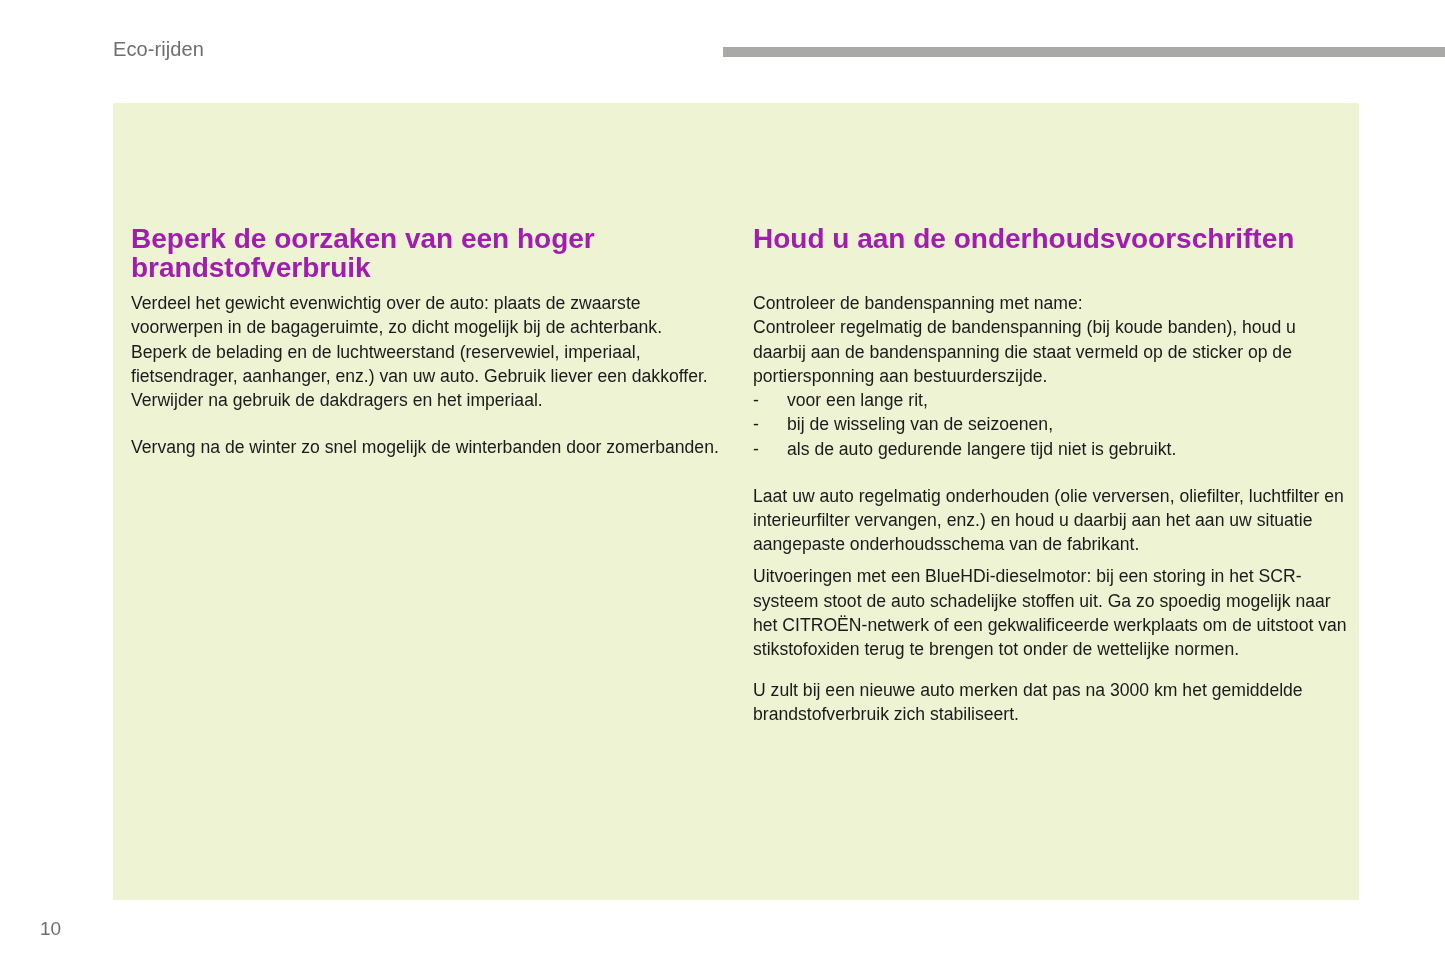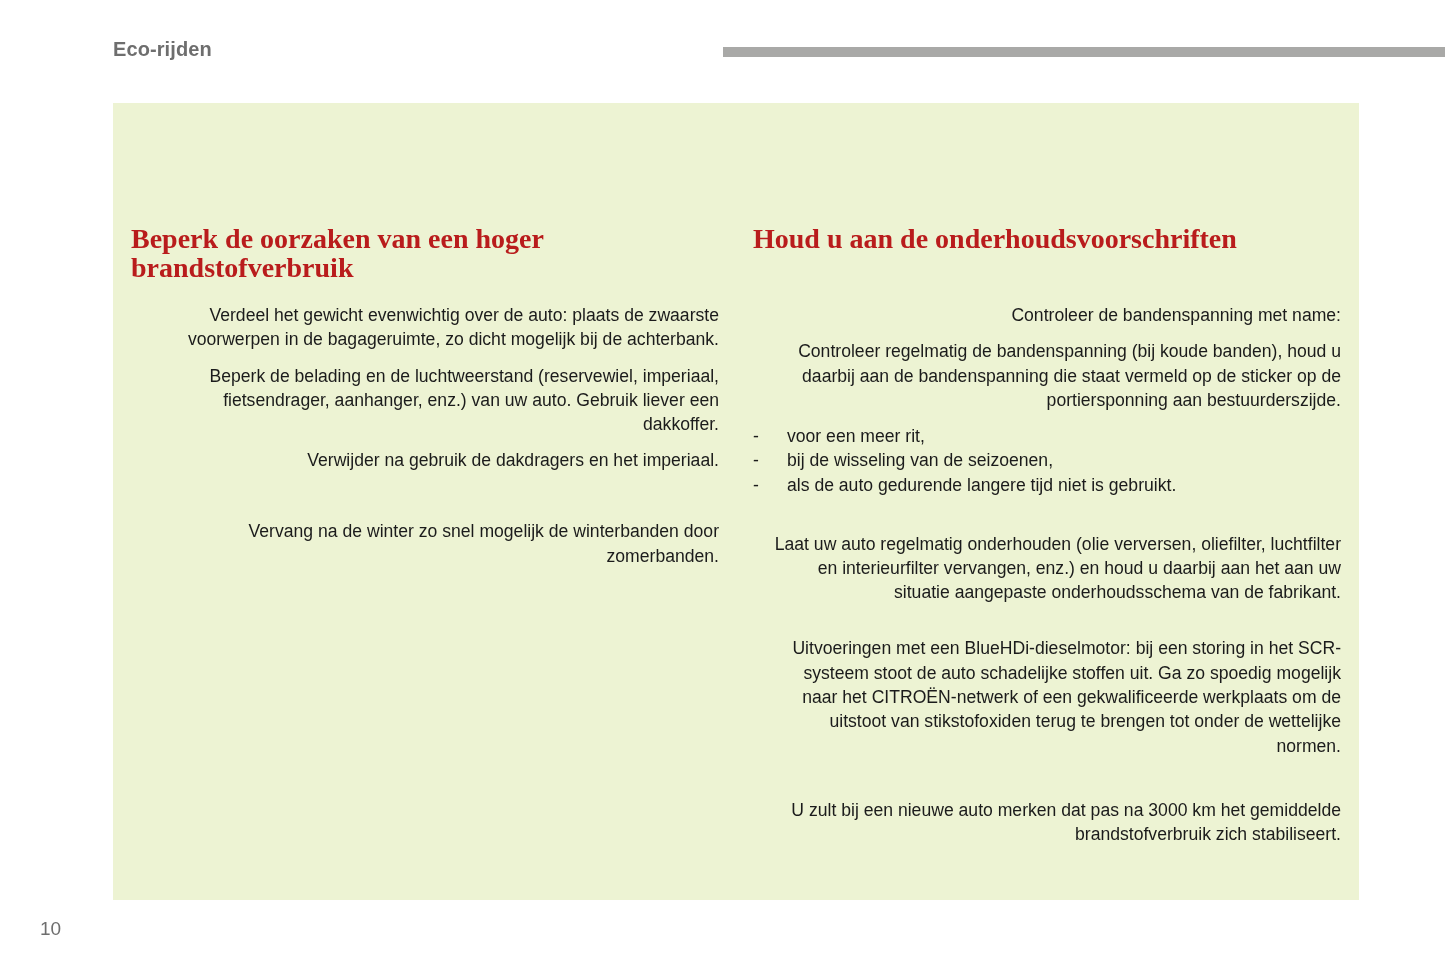--- a/index.html
+++ b/index.html
@@ -15,21 +15,20 @@
       font-family: "Liberation Sans", sans-serif;
       color: #1a1a1a;
     }
     .section-title {
       position: absolute;
       left: 113px;
       top: 38px;
       font-size: 20px;
       color: #6e6e6e;
       letter-spacing: 0.1px;
-      font-weight: bold;
     }
     .header-bar {
       position: absolute;
       left: 723px;
       top: 47px;
       width: 722px;
       height: 10px;
       background: #a9a9a7;
     }
     .panel {
@@ -48,39 +47,38 @@
       left: 18px;
       width: 590px;
     }
     .col-right {
       left: 640px;
       width: 600px;
     }
     .heading {
       position: absolute;
       left: 0;
-      font-family: Liberation Serif, serif;
+      font-family: Liberation Sans, sans-serif;
       font-weight: bold;
       font-size: 28px;
       line-height: 29px;
-      color: #b91c1c;
+      color: #a21caf;
       margin: 0;
     }
     .col-left .heading { top: 121px; }
     .col-right .heading { top: 121px; white-space: nowrap; }
     .body-text {
       position: absolute;
       left: 0;
       font-size: 17.6px;
       line-height: 24.3px;
       color: #1b1b1b;
     }
     .body-text p {
-      margin: 12px;
-      text-align: right;
+      margin: 0;
     }
     .col-left .body-text { top: 188px; width: 600px; }
     .col-right .body-text { top: 188px; width: 600px; }
     .gap-blank { height: 22.5px; }
     .gap-small { height: 8px; }
     .bullet-row {
       display: flex;
     }
     .bullet-row .dash {
       width: 34px;
@@ -115,21 +113,21 @@
   </div>
 
   <div class="col col-right">
     <h2 class="heading">Houd u aan de onderhoudsvoorschriften</h2>
     <div class="body-text">
       <p>Controleer de bandenspanning met name:</p>
       <p>Controleer regelmatig de bandenspanning (bij koude banden), houd u daarbij aan de bandenspanning die staat vermeld op de sticker op de portiersponning aan bestuurderszijde.</p>
       <div class="bullet-list">
         <div class="bullet-row">
           <span class="dash">-</span>
-          <span>voor een meer rit,</span>
+          <span>voor een lange rit,</span>
         </div>
         <div class="bullet-row">
           <span class="dash">-</span>
           <span>bij de wisseling van de seizoenen,</span>
         </div>
         <div class="bullet-row">
           <span class="dash">-</span>
           <span>als de auto gedurende langere tijd niet is gebruikt.</span>
         </div>
       </div>

